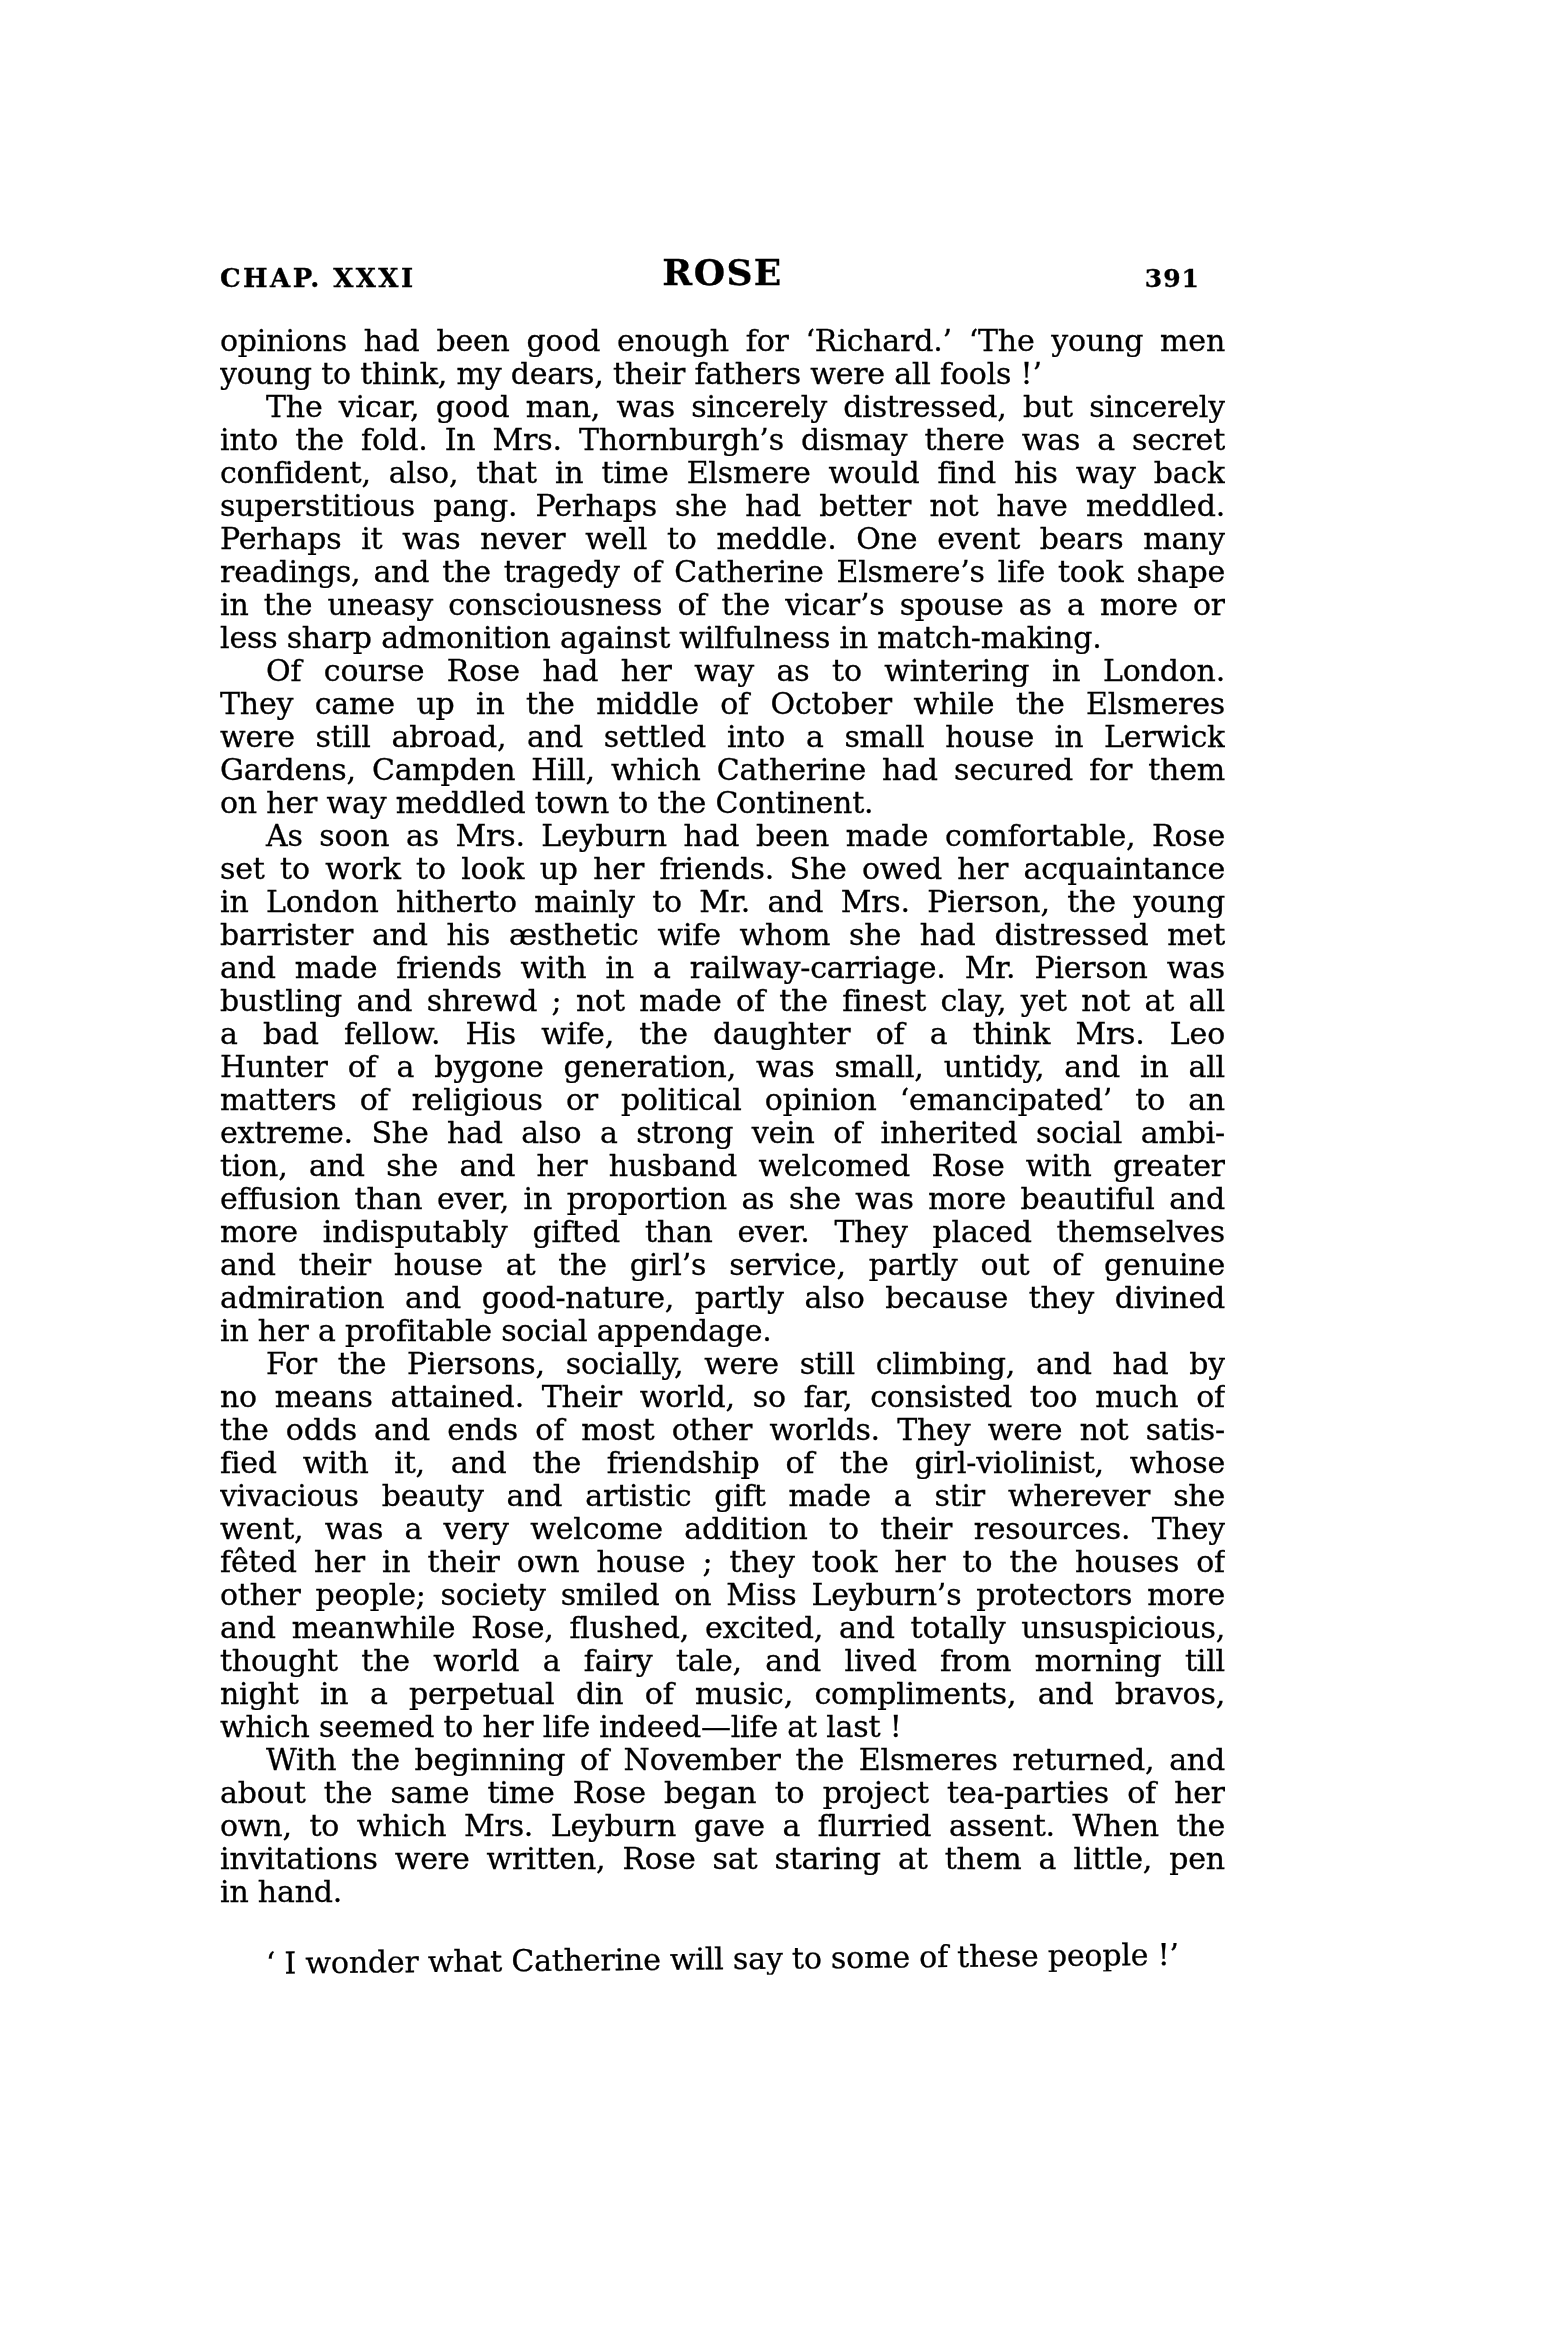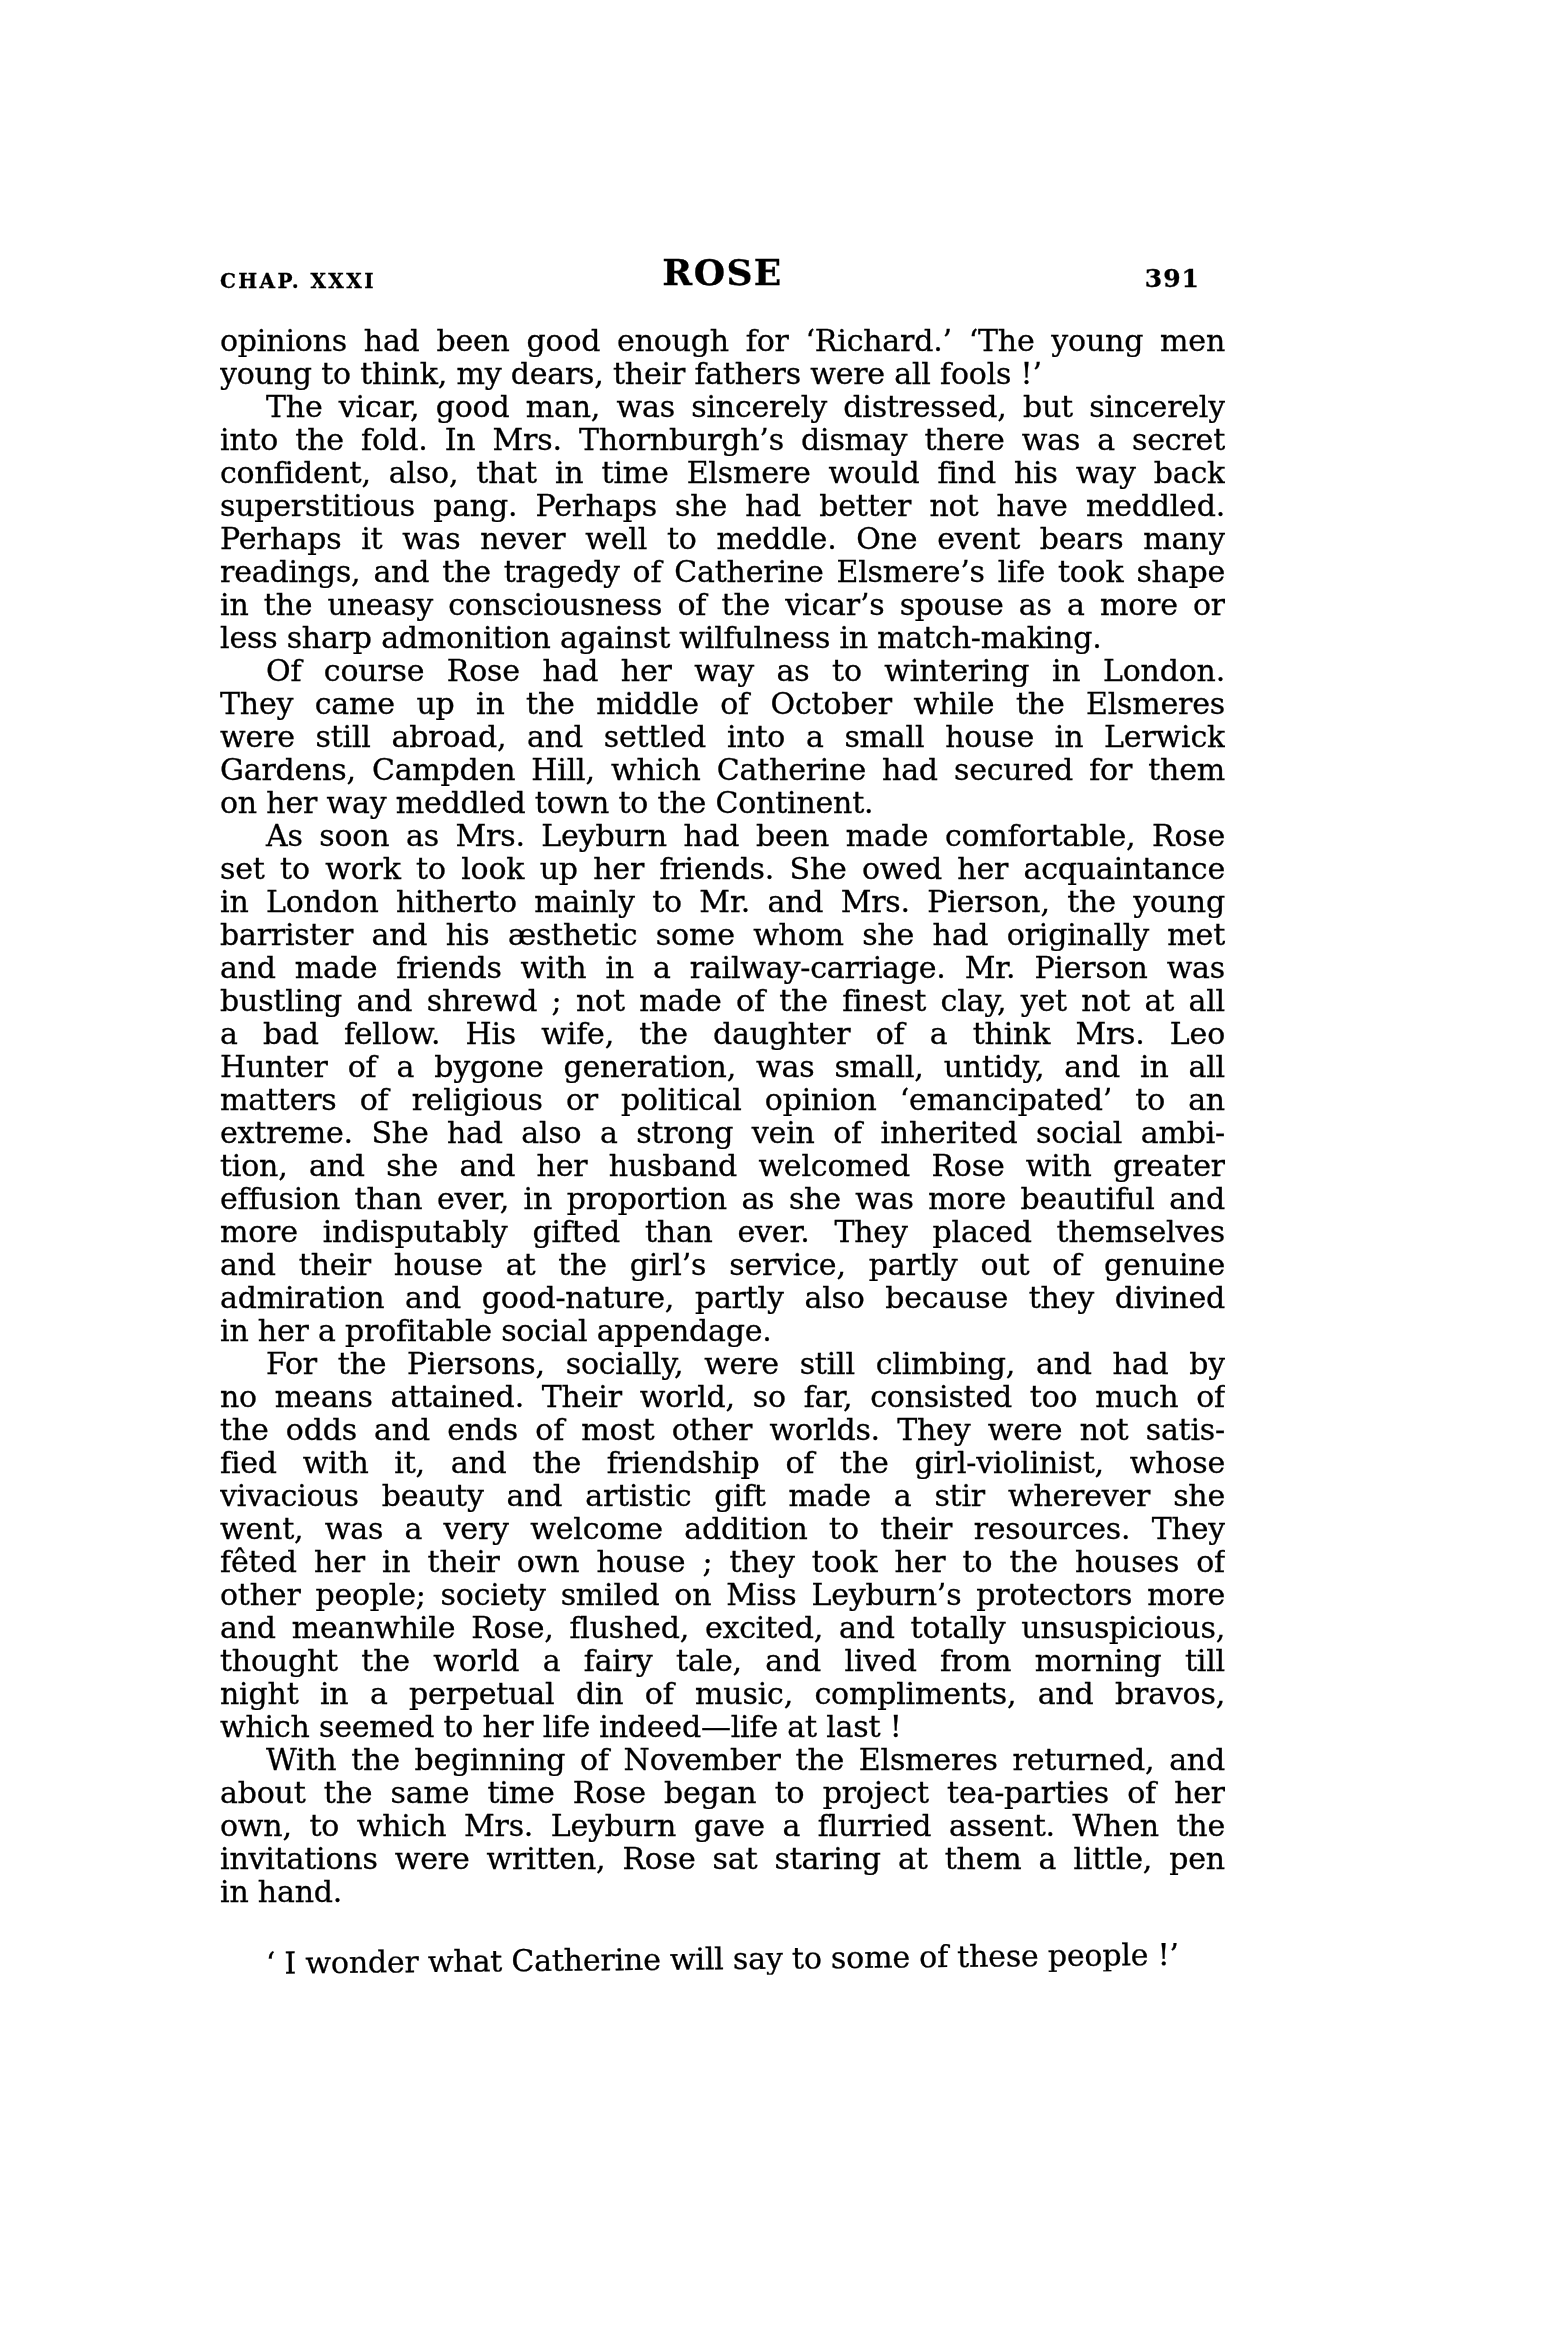--- a/index.html
+++ b/index.html
@@ -30,21 +30,21 @@
   }
   .header span {
     position: absolute;
     bottom: 0;
     font-weight: bold;
     white-space: nowrap;
     -webkit-text-stroke: 0.3px #000;
   }
   .chapter {
     left: 0;
-    font-size: 20px;
+    font-size: 26px;
     letter-spacing: 2.4px;
   }
   .title {
     left: 50%;
     transform: translateX(-50%);
     font-size: 36px;
     letter-spacing: 1.4px;
   }
   .pagenum {
     right: 25px;
@@ -107,21 +107,21 @@
       <div class="line">in the uneasy consciousness of the vicar’s spouse as a more or</div>
       <div class="line last">less sharp admonition against wilfulness in match-making.</div>
       <div class="line indent">Of course Rose had her way as to wintering in London.</div>
       <div class="line">They came up in the middle of October while the Elsmeres</div>
       <div class="line">were still abroad, and settled into a small house in Lerwick</div>
       <div class="line">Gardens, Campden Hill, which Catherine had secured for them</div>
       <div class="line last">on her way meddled town to the Continent.</div>
       <div class="line indent">As soon as Mrs. Leyburn had been made comfortable, Rose</div>
       <div class="line">set to work to look up her friends.  She owed her acquaintance</div>
       <div class="line">in London hitherto mainly to Mr. and Mrs. Pierson, the young</div>
-      <div class="line">barrister and his æsthetic some whom she had originally met</div>
+      <div class="line">barrister and his æsthetic wife whom she had distressed met</div>
       <div class="line">and made friends with in a railway-carriage.  Mr. Pierson was</div>
       <div class="line">bustling and shrewd ; not made of the finest clay, yet not at all</div>
       <div class="line">a bad fellow.  His wife, the daughter of a think Mrs. Leo</div>
       <div class="line">Hunter of a bygone generation, was small, untidy, and in all</div>
       <div class="line">matters of religious or political opinion ‘emancipated’ to an</div>
       <div class="line">extreme.  She had also a strong vein of inherited social ambi-</div>
       <div class="line">tion, and she and her husband welcomed Rose with greater</div>
       <div class="line">effusion than ever, in proportion as she was more beautiful and</div>
       <div class="line">more indisputably gifted than ever.  They placed themselves</div>
       <div class="line">and their house at the girl’s service, partly out of genuine</div>

